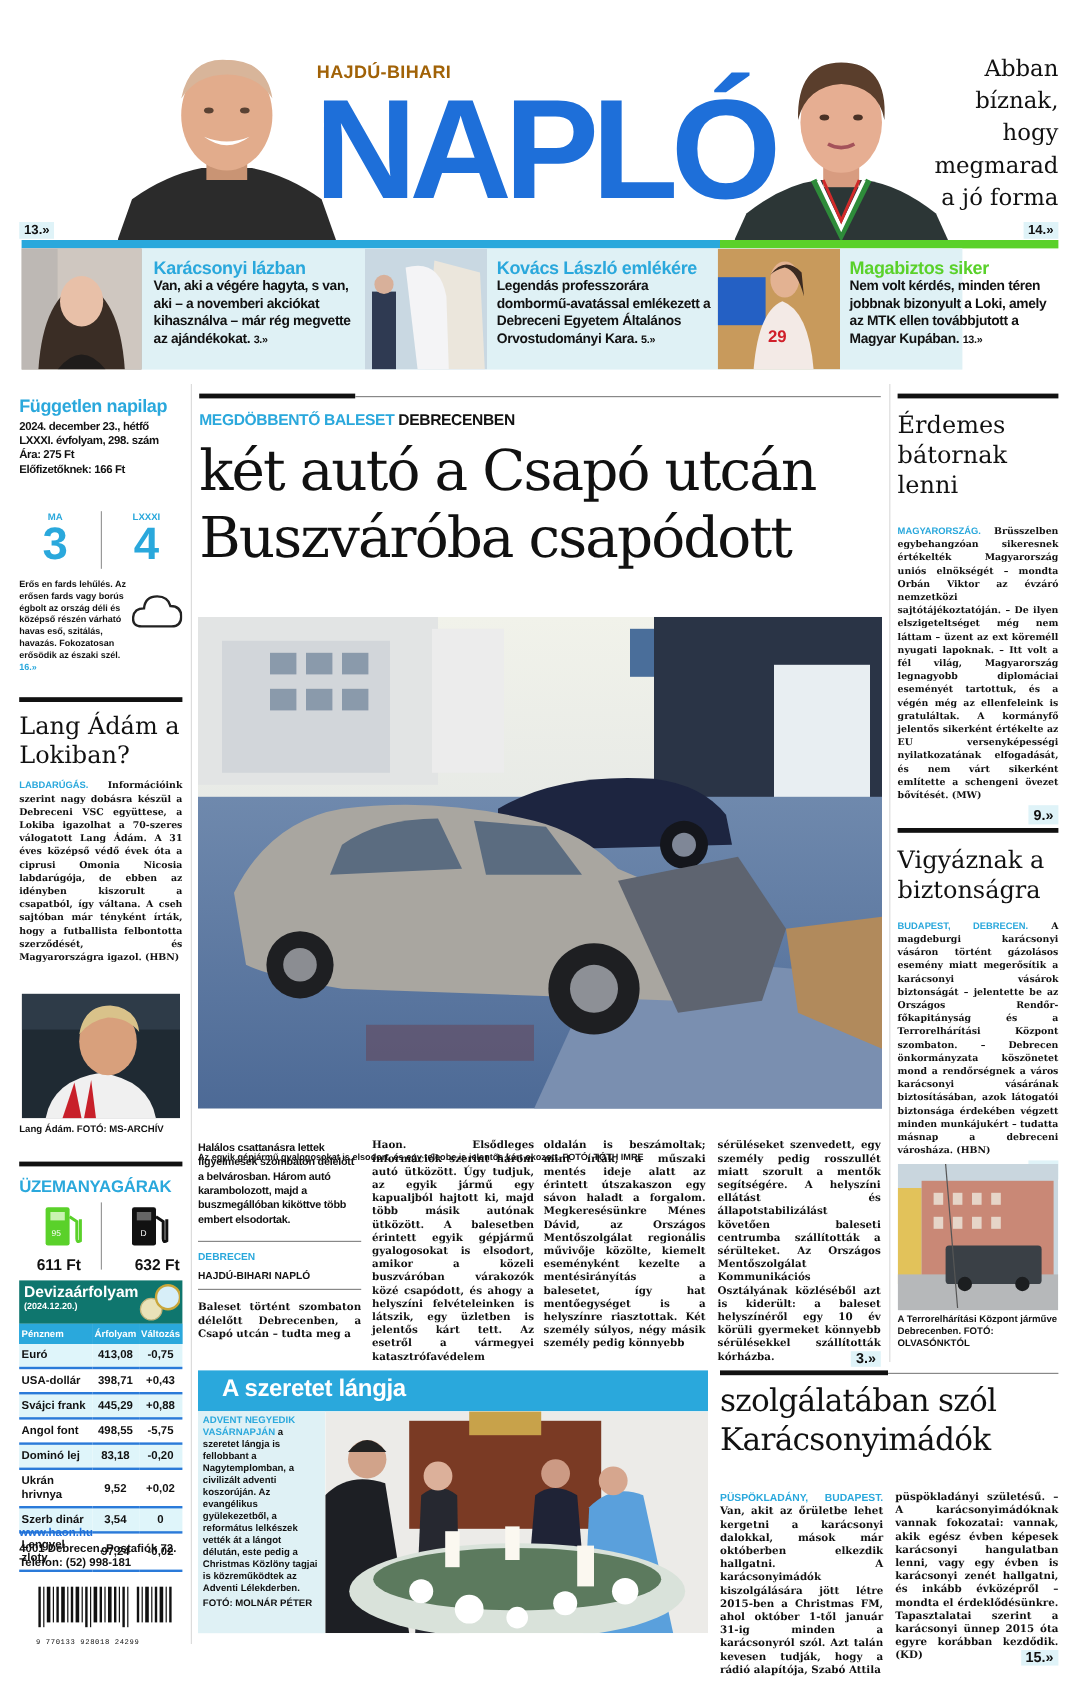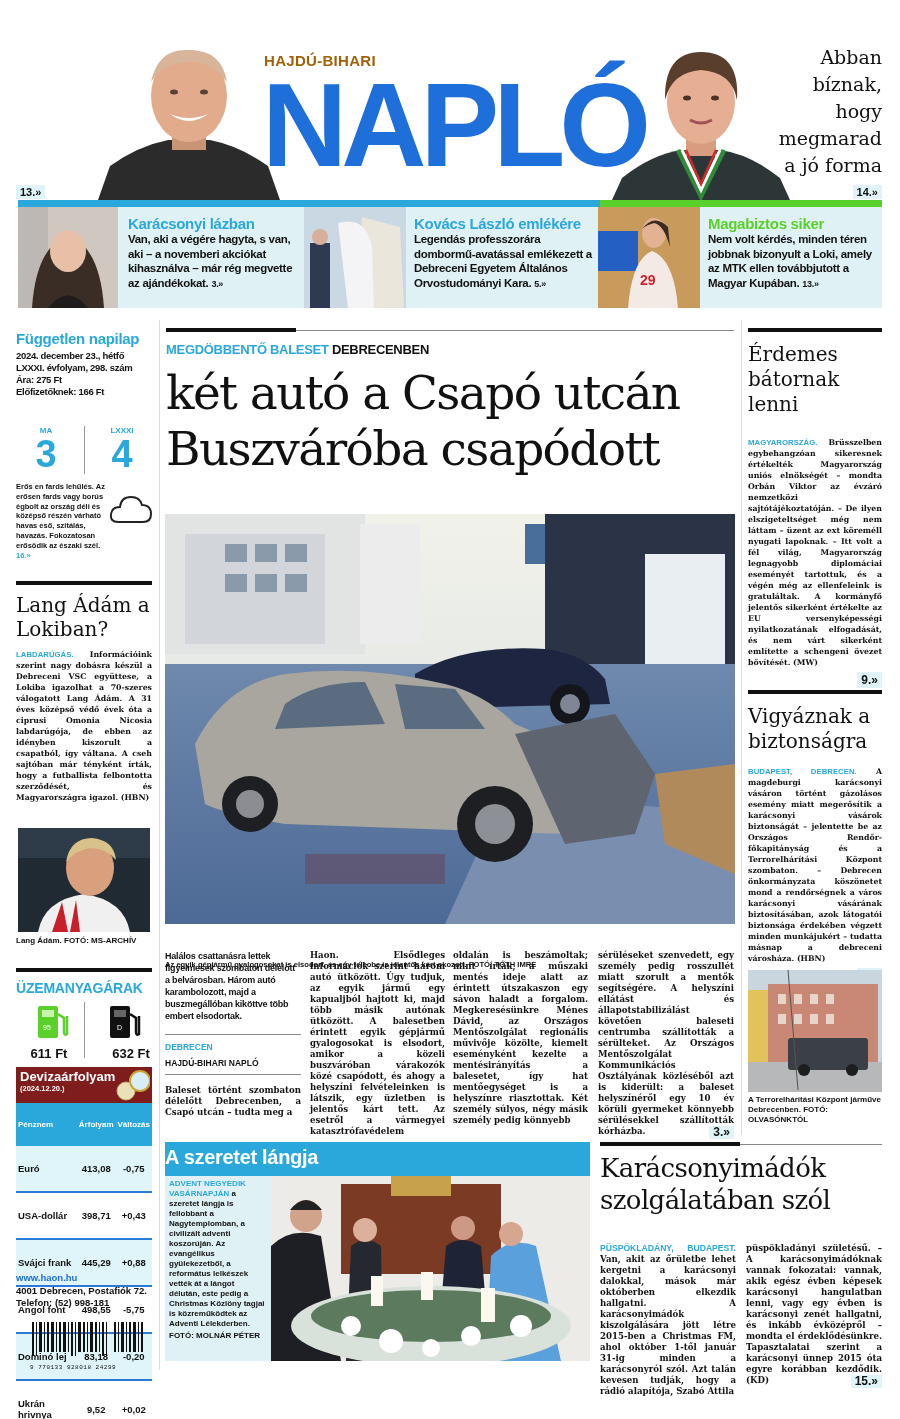--- a/index.html
+++ b/index.html
@@ -17,30 +17,30 @@
   
   #masthead { left: 0; top: 0; width: 900px; height: 200px; }
   .masthead-left { left: 16px; top: 62px; font-weight: bold; font-size: 19px; line-height: 28px; letter-spacing: -0.5px; }
   .masthead-right { right: 18px; top: 44px; font-family: "DejaVu Serif", serif; font-size: 19px; line-height: 27px; text-align: right; }
   .logo-small { left: 264px; top: 52px; font-weight: bold; color: #a16207; font-size: 15px; letter-spacing: 0.3px; }
   .logo-big { left: 262px; top: 60px; font-weight: bold; color: #1e6fd9; font-size: 118px; line-height: 130px; letter-spacing: -6px; font-family: "Liberation Sans", sans-serif; }
   .blue-bar { left: 18px; top: 200px; width: 582px; height: 7px; background: #2aa8dc; }
   .green-bar { left: 600px; top: 200px; width: 282px; height: 7px; background: #5ad12a; }
 
   
-  .teaser-strip { left: 18px; top: 207px; width: 864px; height: 101px; background: #dff1f5; padding-left: 36px; }
+  .teaser-strip { left: 18px; top: 207px; width: 784px; height: 101px; background: #dff1f5; padding-left: 36px; }
   .teaser { position: absolute; top: 0; height: 101px; }
   .teaser h3 { font-size: 15px; font-weight: bold; margin-top: 8px; letter-spacing: -0.3px; }
   .teaser p { font-size: 11.5px; line-height: 14.5px; font-weight: bold; letter-spacing: -0.3px; }
 
   
   .leftcol { left: 16px; width: 136px; }
 
   table.fx { border-collapse: collapse; width: 136px; font-size: 9.5px; font-weight: bold; }
-  table.fx td { padding: 17px 2px; border-bottom: 2px solid #2a7ad9; }
+  table.fx td { padding: 4px 2px; border-bottom: 2px solid #2a7ad9; }
   table.fx tr:nth-child(even) td { background: #dff5fa; }
   table.fx td:nth-child(2), table.fx td:nth-child(3) { text-align: center; }
 
   .vline { position: absolute; width: 1px; background: #999; }
 </style>
 </head>
 <body>
 
 <div id="masthead" class="abs">
   <div class="abs" style="left:16px;top:182px;">
@@ -211,21 +211,21 @@
           <text x="9" y="26" font-size="7" fill="#fff" font-family="Liberation Sans, sans-serif">D</text>
           <path d="M22 10 L28 14 L28 28 Q28 32 31 30 L31 12" stroke="#111" stroke-width="2.5" fill="none"></path>
         </svg>
     </span>
     <div class="abs" style="left:0;top:46px;width:66px;text-align:center;font-size:13px;font-weight:bold;">611 Ft</div>
     <div class="abs" style="left:70px;top:46px;width:66px;text-align:center;font-size:13px;font-weight:bold;padding-left:24px;">632 Ft</div>
   </div>
 </div>
 
 <div class="abs leftcol" style="top:1067px;">
-  <div style="background:#7f1d1d;color:#fff;padding:2px 4px;height:36px;position:relative;">
+  <div style="background:#0f766e;color:#fff;padding:2px 4px;height:36px;position:relative;">
     <div style="font-size:13px;font-weight:bold;">Devizaárfolyam</div>
     <div style="font-size:7.5px;font-weight:bold;">(2024.12.20.)</div>
     <span class="abs" style="right:2px;top:2px;">
       <svg width="36" height="32">
           <circle cx="12" cy="22" r="9" fill="#e9e2b8" stroke="#bfb37a"></circle>
           <circle cx="26" cy="12" r="10" fill="#d7eef8" stroke="#c9a63a" stroke-width="2"></circle>
         </svg>
     </span>
   </div>
   <table class="fx">
@@ -434,21 +434,21 @@
     <rect x="0" y="92" width="134" height="30" fill="#b6b8ba"></rect>
     <rect x="40" y="68" width="80" height="32" rx="3" fill="#3a4046"></rect>
     <circle cx="56" cy="100" r="6" fill="#1c1e20"></circle>
       <circle cx="104" cy="100" r="6" fill="#1c1e20"></circle>
     <line x1="40" y1="0" x2="50" y2="120" stroke="#555" stroke-width="1"></line>
   </svg>
 </div>
 <div class="abs" style="left:748px;top:1095px;width:134px;font-size:8px;line-height:10px;font-weight:bold;">A Terrorelhárítási Központ járműve Debrecenben. FOTÓ: OLVASÓNKTÓL</div>
 
 <div class="abs" style="left:165px;top:1142px;width:425px;height:34px;background:#2aa8dc;">
-  <div style="color:#fff;font-size:20px;font-weight:bold;padding:4px 0;letter-spacing:-0.3px;">A szeretet lángja</div>
+  <div style="color:#fff;font-size:20px;font-weight:bold;padding:4px 20px;letter-spacing:-0.3px;">A szeretet lángja</div>
 </div>
 <div class="abs" style="left:165px;top:1176px;width:106px;height:185px;background:#dff1f5;padding:3px 4px;">
   <div style="font-size:8px;line-height:10px;font-weight:bold;">
     <span class="blue">ADVENT NEGYEDIK VASÁRNAPJÁN</span>
     <span>a szeretet lángja is fellobbant a Nagytemplomban, a civilizált adventi koszorúján. Az evangélikus gyülekezetből, a református lelkészek vették át a lángot délután, este pedig a Christmas Közlöny tagjai is közreműködtek az Adventi Lélekderben.</span>
     <div style="margin-top:2px;">FOTÓ: MOLNÁR PÉTER</div>
   </div>
 </div>
 <div class="abs photo" style="left:271px;top:1176px;width:319px;height:185px;">
   <svg width="319" height="185">
@@ -478,22 +478,22 @@
       <rect x="210" y="112" width="14" height="34" fill="#fbf8f0"></rect>
   </svg>
 </div>
 
 <div class="abs" style="left:600px;top:1142px;width:282px;">
   <div style="position:relative;height:4px;">
     <div class="abs" style="left:0;top:0;width:140px;height:4px;background:#111;"></div>
     <div class="abs" style="left:140px;top:2px;width:142px;height:1px;background:#888;"></div>
   </div>
   <div class="serif" style="font-size:26px;line-height:32px;margin-top:6px;letter-spacing:-0.6px;white-space:nowrap;">
+    <div>szolgálatában szól</div>
     <div>Karácsonyimádók</div>
-    <div>szolgálatában szól</div>
   </div>
 </div>
 <div class="abs body-text" style="left:600px;top:1243px;width:136px;">
   <span class="blue" style="font-family:'Liberation Sans',sans-serif;">PÜSPÖKLADÁNY, BUDAPEST.</span>
   <span>Van, akit az őrületbe lehet kergetni a karácsonyi dalokkal, mások már októberben elkezdik hallgatni. A karácsonyimádók kiszolgálására jött létre 2015-ben a Christmas FM, ahol október 1-től január 31-ig minden a karácsonyról szól. Azt talán kevesen tudják, hogy a rádió alapítója, Szabó Attila</span>
 </div>
 <div class="abs body-text" style="left:746px;top:1243px;width:136px;">
   <span>püspökladányi születésű. – A karácsonyimádóknak vannak fokozatai: vannak, akik egész évben képesek karácsonyi hangulatban lenni, vagy egy évben is karácsonyi zenét hallgatni, és inkább évközépről – mondta el érdeklődésünkre. Tapasztalatai szerint a karácsonyi ünnep 2015 óta egyre korábban kezdődik. (KD)</span>
   <span class="pagebox" style="font-family:'Liberation Sans',sans-serif;float:right;">15.»</span>
 </div>

